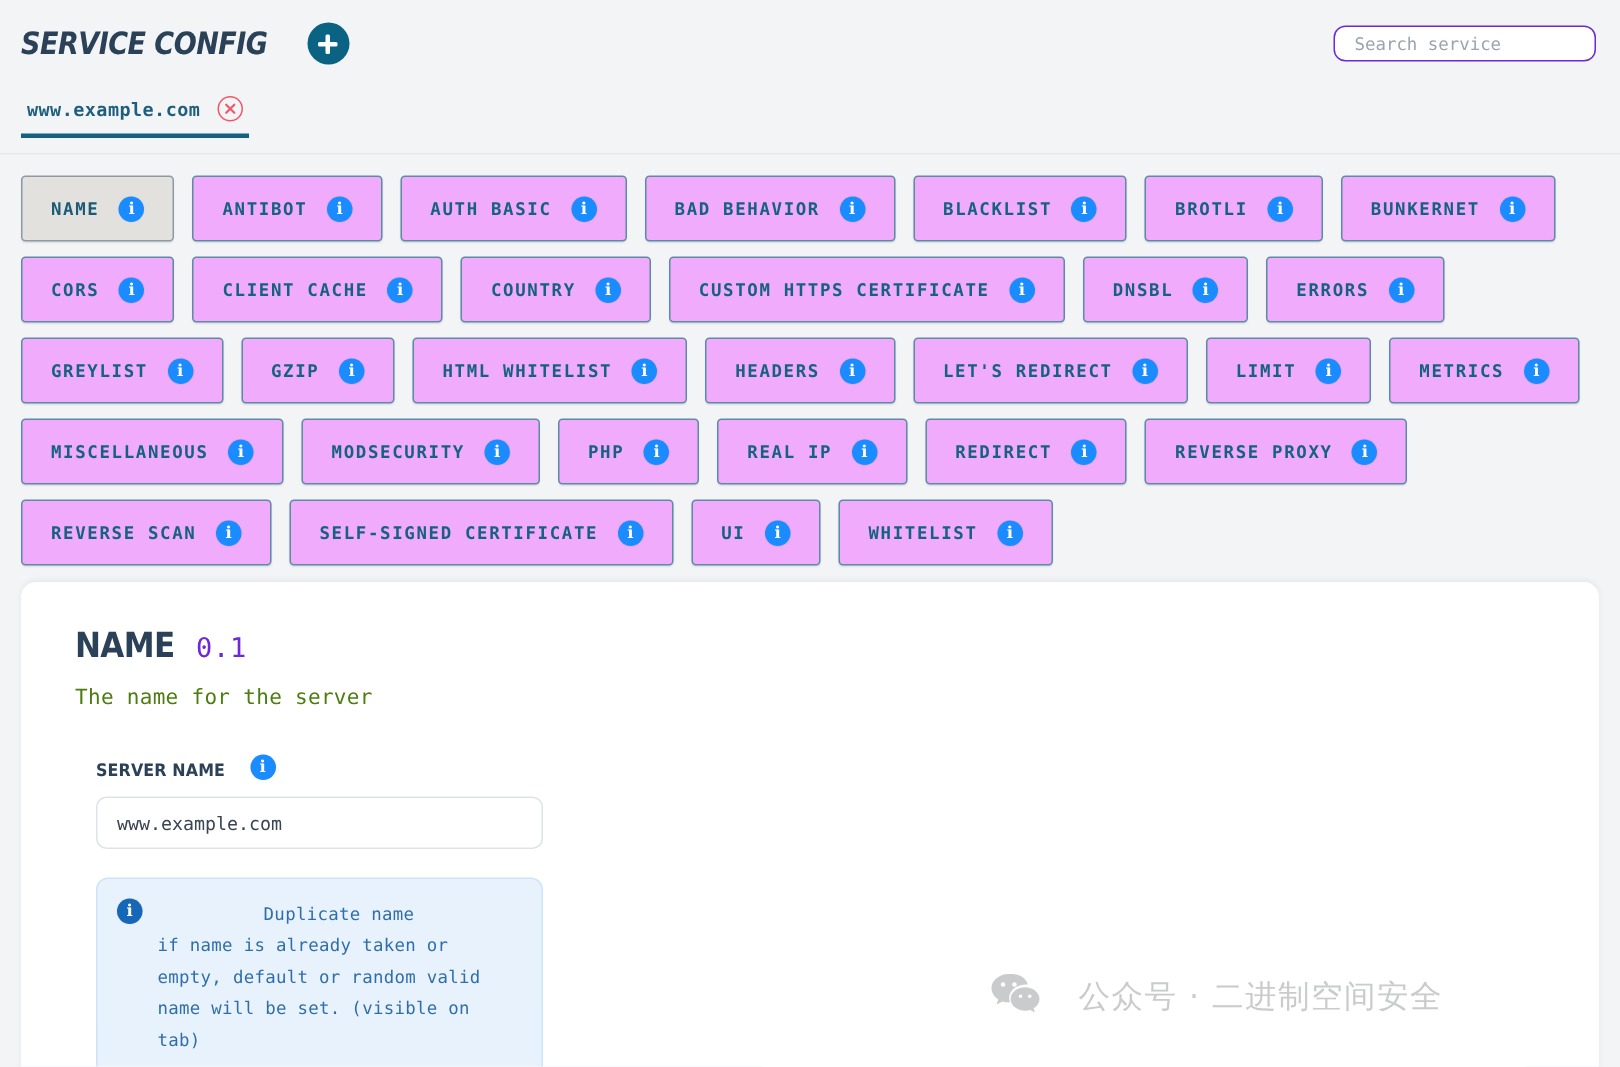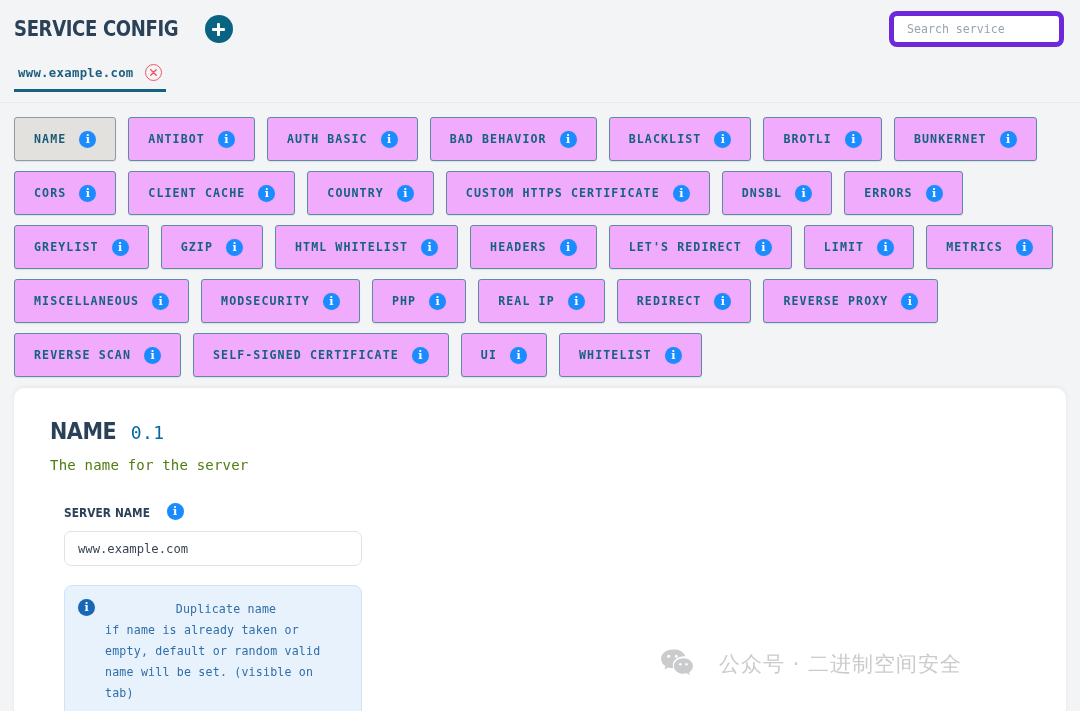--- a/index.html
+++ b/index.html
@@ -12,21 +12,21 @@
   #app { position: relative; width: 1080px; height: 711px; background: #f2f4f6; }
 
   
   .header {
     position: relative;
     height: 58px;
     padding: 0 16px 0 14px;
     display: flex;
     align-items: center;
   }
-  .brand-wrap { display: flex; align-items: center; gap: 12px; }
+  .brand-wrap { display: flex; align-items: center; gap: 12px; font-style: italic; }
   .brand-title {
     font-family: "DejaVu Sans", "Liberation Sans", sans-serif;
     font-weight: 700;
     font-size: 20.5px;
     letter-spacing: -0.4px;
     color: #2b4158;
     transform: scaleX(0.88);
     transform-origin: left center;
     white-space: nowrap;
   }
@@ -42,23 +42,23 @@
     position: relative; width: 13px; height: 13px; display: block;
   }
   .add-btn .plus::before, .add-btn .plus::after {
     content: ""; position: absolute; background: #fff; border-radius: 1px;
   }
   .add-btn .plus::before { left: 0; top: 5px; width: 13px; height: 3px; }
   .add-btn .plus::after  { top: 0; left: 5px; width: 3px; height: 13px; }
 
   .header-search { margin-left: auto; display: flex; gap: 14px; }
   .search-field {
-    width: 175px; height: 36px;
+    width: 175px; height: 24px;
     background: #fff;
-    border: 5px solid #6d28d9;
+    border: 1px solid #6d28d9;
     border-radius: 8px;
     padding: 0 13px;
     font-family: "DejaVu Sans Mono", "Liberation Mono", monospace;
     font-size: 11.6px;
     color: #3d4a5c;
     outline: none;
   }
   .search-field::placeholder { color: #9aa3b0; }
   .search-field.keywords { width: 178px; border-color: #d7dce2; }
 
@@ -170,21 +170,21 @@
     font-family: "DejaVu Sans", "Liberation Sans", sans-serif;
     font-weight: 700;
     font-size: 23px;
     color: #2b4158;
     letter-spacing: -0.5px;
     transform: scaleX(0.9);
     transform-origin: left bottom;
   }
   .card-version {
     font-size: 18px;
-    color: #0369a1;
+    color: #6d28d9;
     letter-spacing: 0.5px;
   }
   .card-sub {
     margin-top: 13px;
     font-size: 14px;
     color: #4d7c0f;
     letter-spacing: 0.2px;
   }
   .field-block { margin-top: 30px; margin-left: 14px; }
   .field-label-row { display: flex; align-items: flex-end; gap: 9px; }

